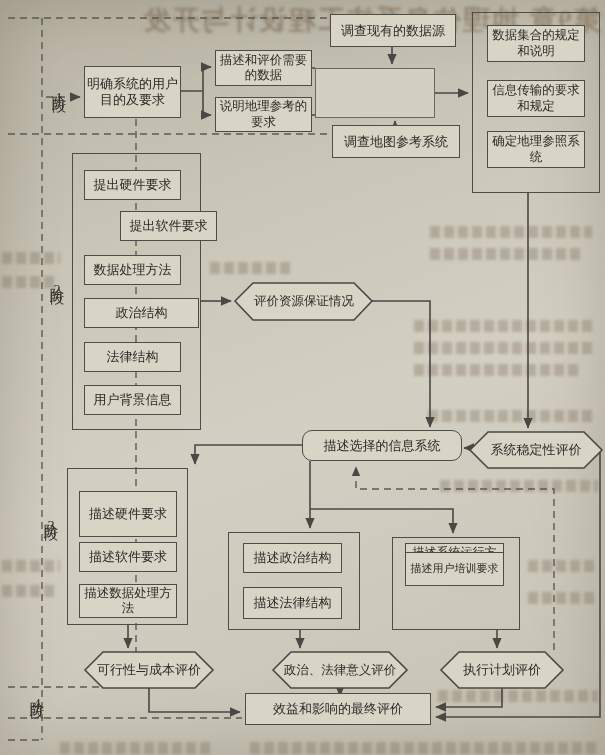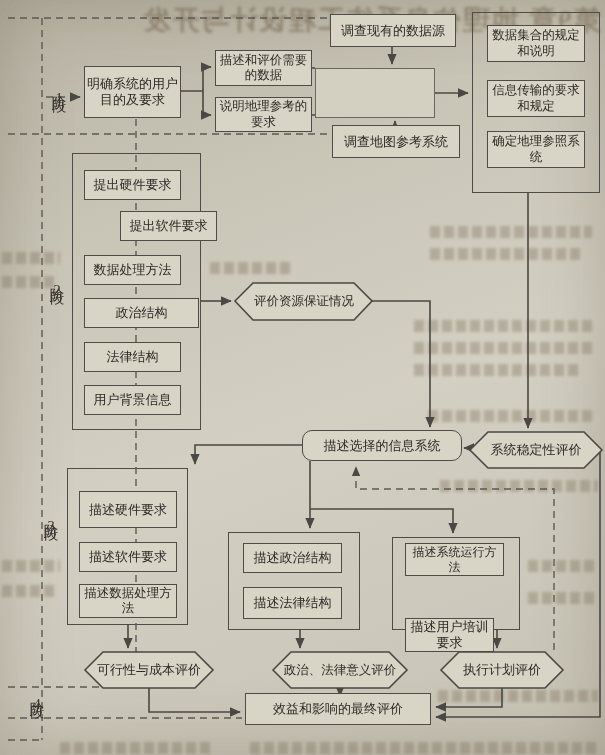--- a/index.html
+++ b/index.html
@@ -145,28 +145,28 @@
   <div class="box" style="left:84px;top:255px;width:97px;height:30px;">数据处理方法</div>
   <div class="box" style="left:84px;top:298px;width:115px;height:30px;">政治结构</div>
   <div class="box" style="left:84px;top:342px;width:97px;height:30px;">法律结构</div>
   <div class="box" style="left:84px;top:385px;width:97px;height:30px;">用户背景信息</div>
   <div class="hexlabel wrap" style="left:243px;top:284px;width:122px;height:34px;font-size:12.5px;">评价资源保证情况</div>
 
   <div class="box" style="left:302px;top:430px;width:160px;height:31px;border-radius:10px;">描述选择的信息系统</div>
   <div class="hexlabel" style="left:478px;top:433px;width:116px;height:34px;">系统稳定性评价</div>
 
   <div class="container" style="left:67px;top:468px;width:121px;height:157px;"></div>
-  <div class="box" style="left:79px;top:491px;width:98px;height:37px;">描述硬件要求</div>
+  <div class="box" style="left:79px;top:491px;width:98px;height:46px;">描述硬件要求</div>
   <div class="box" style="left:79px;top:584px;width:98px;height:34px;font-size:12.5px;">描述数据处理方法</div>
   <div class="box" style="left:79px;top:542px;width:98px;height:30px;">描述软件要求</div>
   <div class="container" style="left:228px;top:532px;width:132px;height:98px;"></div>
   <div class="box" style="left:243px;top:543px;width:99px;height:30px;">描述政治结构</div>
   <div class="box" style="left:243px;top:587px;width:99px;height:32px;">描述法律结构</div>
   <div class="container" style="left:392px;top:537px;width:128px;height:93px;"></div>
   <div class="box" style="left:405px;top:543px;width:99px;height:33px;font-size:12px;">描述系统运行方法</div>
-  <div class="box" style="left:405px;top:618px;width:89px;height:34px;font-size:13px;">描述用户培训要求</div>
+  <div class="box" style="left:405px;top:552px;width:99px;height:34px;font-size:11px;">描述用户培训要求</div>
 
   <div class="hexlabel" style="left:95px;top:653px;width:108px;height:34px;">可行性与成本评价</div>
   <div class="hexlabel" style="left:281px;top:653px;width:118px;height:34px;font-size:12.5px;">政治、法律意义评价</div>
   <div class="hexlabel" style="left:451px;top:653px;width:102px;height:34px;">执行计划评价</div>
   <div class="box" style="left:245px;top:693px;width:186px;height:32px;">效益和影响的最终评价</div>
 
 </div>
 
 </body></html>

